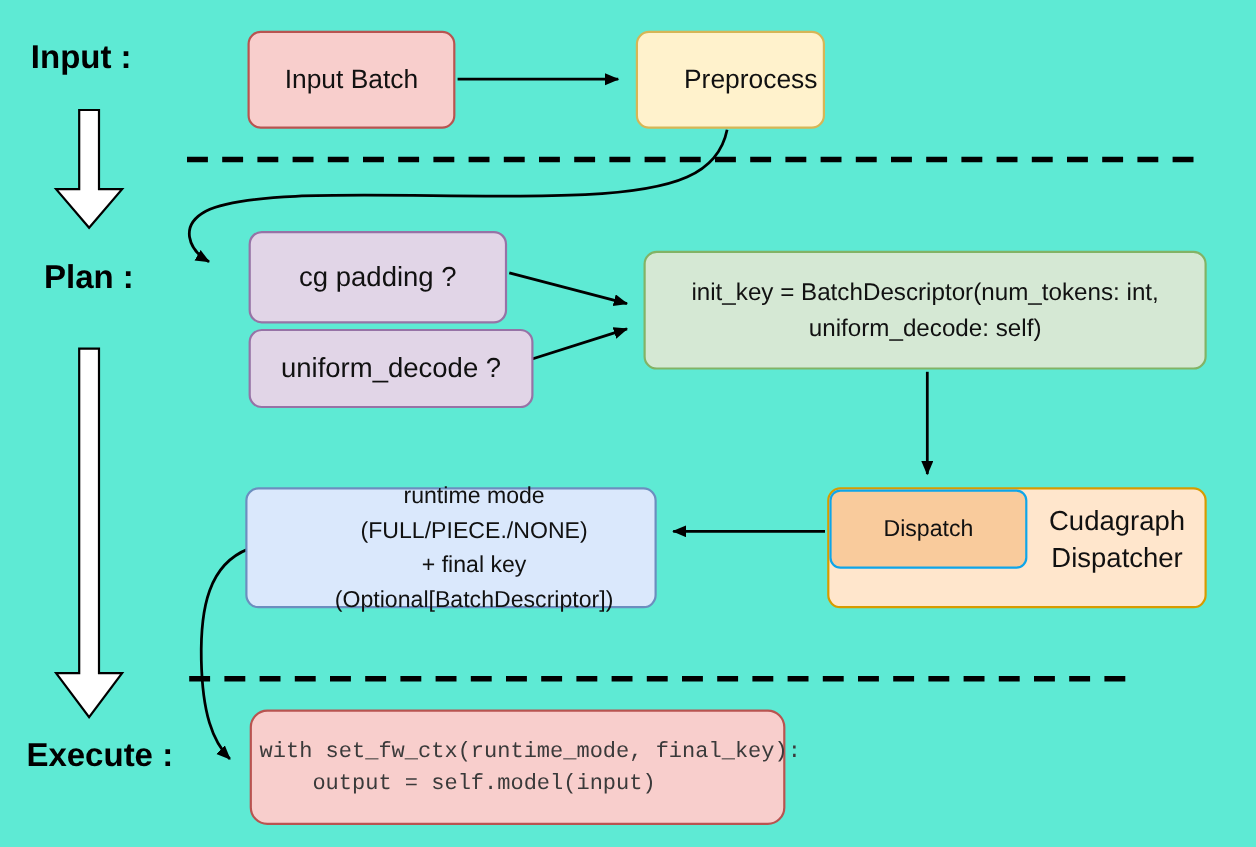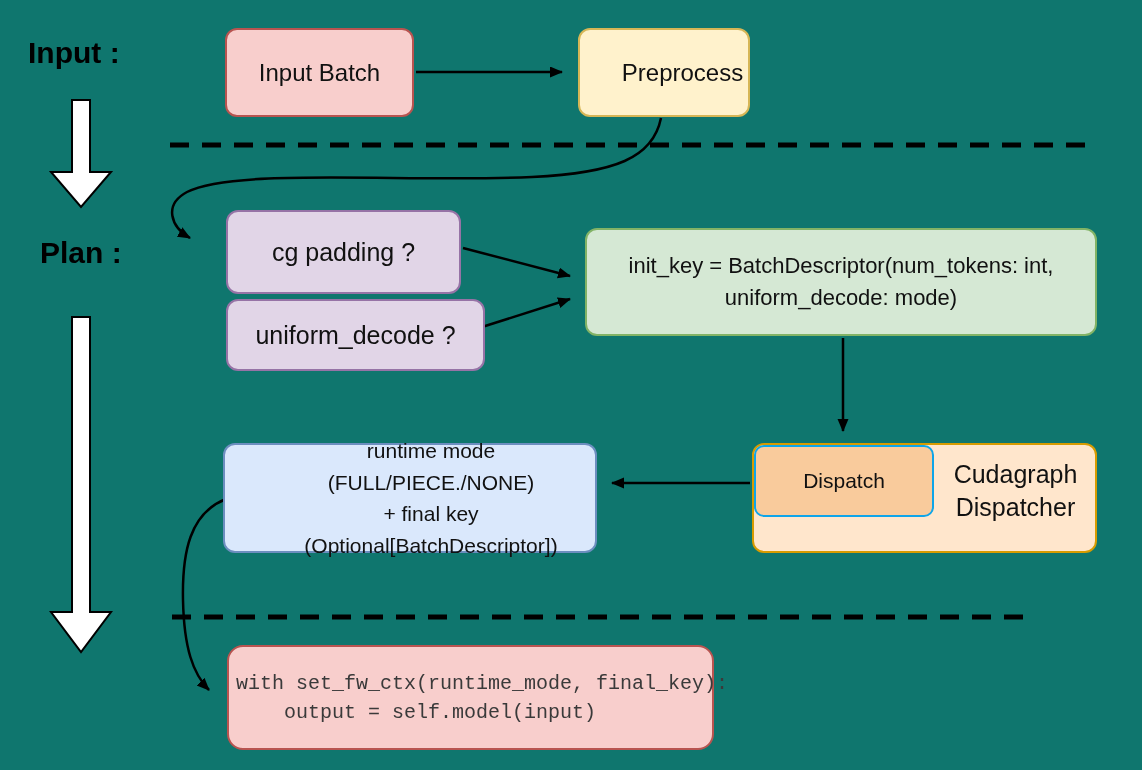--- a/index.html
+++ b/index.html
@@ -4,21 +4,21 @@
 <style>
   html, body {
     margin: 0;
     padding: 0;
     background: #ffffff;
   }
   .stage {
     position: relative;
     width: 1142px;
     height: 770px;
-    background: #0f766e;
+    background: #5eead4;
     font-family: "Liberation Sans", sans-serif;
     overflow: hidden;
   }
   .overlay {
     position: absolute;
     left: 0; top: 0;
     width: 1142px; height: 770px;
     pointer-events: none;
   }
   .stage-label {
@@ -90,40 +90,41 @@
     <path d="M661,118 C653,158 615,173 532,177 C412,183 236,167 187,192 C163,205 171,227 190,238" stroke="#000000" stroke-width="2.5" fill="none" marker-end="url(#arrowhead)"></path>
     <path d="M463,248 L570,276" stroke="#000000" stroke-width="2.5" fill="none" marker-end="url(#arrowhead)"></path>
     <path d="M463,333 L570,299" stroke="#000000" stroke-width="2.5" fill="none" marker-end="url(#arrowhead)"></path>
     <path d="M843,338 L843,431" stroke="#000000" stroke-width="2.5" fill="none" marker-end="url(#arrowhead)"></path>
     <path d="M750,483 L612,483" stroke="#000000" stroke-width="2.5" fill="none" marker-end="url(#arrowhead)"></path>
     <path d="M226,499 C190,513 182,552 183,600 C184,648 193,674 209,690" stroke="#000000" stroke-width="2.5" fill="none" marker-end="url(#arrowhead)"></path>
   </svg>
 
   <div class="stage-label label-input">Input :</div>
   <div class="stage-label label-plan">Plan :</div>
+  <div class="stage-label label-execute">Execute :</div>
 
   <div class="node node-red node-input-batch">
     <span>Input Batch</span>
   </div>
 
   <div class="node node-yellow node-preprocess">
     <span>Preprocess</span>
   </div>
 
   <div class="node node-purple node-cg-padding">
     <span>cg padding ?</span>
   </div>
 
   <div class="node node-purple node-uniform-decode">
     <span>uniform_decode ?</span>
   </div>
 
   <div class="node node-green node-init-key">
     <span>init_key = BatchDescriptor(num_tokens: int,</span>
-    <span>uniform_decode: mode)</span>
+    <span>uniform_decode: self)</span>
   </div>
 
   <div class="node node-orange-outer node-cudagraph"></div>
   <div class="cudagraph-caption">
     <span>Cudagraph</span>
     <span>Dispatcher</span>
   </div>
   <div class="node node-orange-inner node-dispatch">
     <span>Dispatch</span>
   </div>

